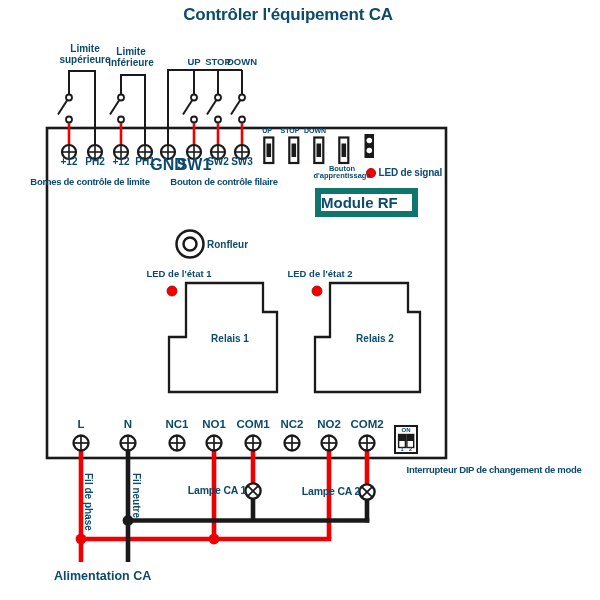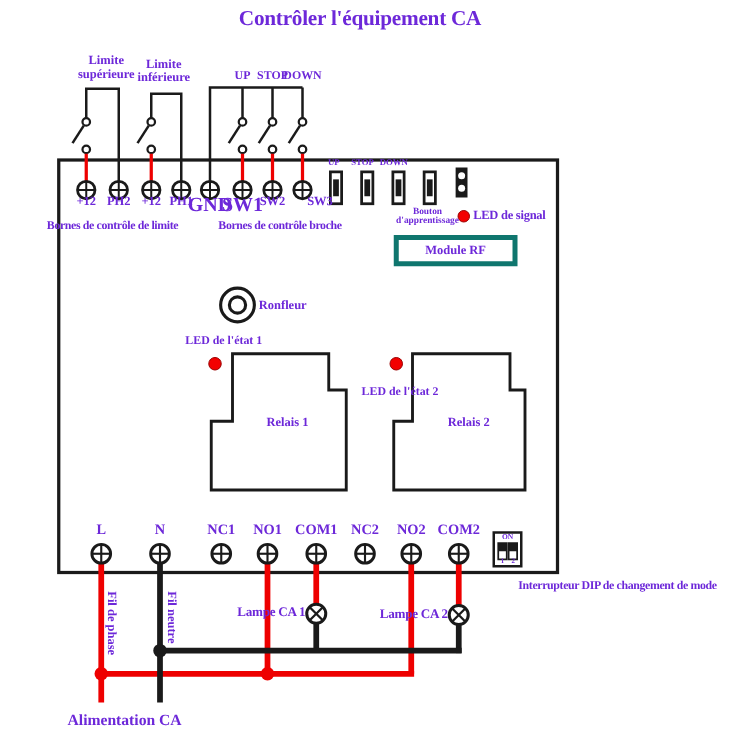--- a/index.html
+++ b/index.html
@@ -1,28 +1,28 @@
 <!DOCTYPE html>
 <html><head>
 <meta charset="utf-8">
 <style>
   html,body{margin:0;padding:0;background:#fff;}
   .canvas{
     position:relative;width:600px;height:600px;background:#ffffff;
-    font-family:Liberation Serif, serif;color:#6d28d9;overflow:hidden;
+    font-family:Liberation Sans, sans-serif;color:#0c4a6e;overflow:hidden;
   }
   .canvas svg{position:absolute;left:0;top:0;}
   .lbl{position:absolute;font-weight:bold;white-space:nowrap;line-height:1.05;}
   .ctr{transform:translateX(-50%);text-align:center;}
   .two{white-space:pre-line;}
   .vrt{transform:rotate(90deg);transform-origin:0 0;}
   .rfbox{
     position:absolute;left:315px;top:188px;width:91px;height:17px;
-    border:4px solid #0f766e;display:flex;align-items:center;justify-content:center;
-    font-weight:bold;font-size:10px;
+    border:6px solid #0f766e;display:flex;align-items:center;
+    font-weight:bold;font-size:15px;
   }
 </style>
 </head>
 <body>
 
 <div class="canvas">
 
   <svg width="600" height="600" viewBox="0 0 600 600">
 
     <rect x="47" y="128" width="399" height="330" fill="none" stroke="#1a1a1a" stroke-width="2.6"></rect>
@@ -238,41 +238,41 @@
   <div class="lbl ctr" style="left:218px;top:57px;font-size:9.5px;">STOP</div>
   <div class="lbl ctr" style="left:242px;top:57px;font-size:9.5px;">DOWN</div>
 
   <div class="lbl ctr" style="left:69px;top:157px;font-size:10px;">+12</div>
   <div class="lbl ctr" style="left:95px;top:157px;font-size:10px;">PH2</div>
   <div class="lbl ctr" style="left:121px;top:157px;font-size:10px;">+12</div>
   <div class="lbl ctr" style="left:145px;top:157px;font-size:10px;">PH1</div>
   <div class="lbl ctr" style="left:168px;top:157px;font-size:16px;">GND</div>
   <div class="lbl ctr" style="left:194px;top:157px;font-size:16px;">SW1</div>
   <div class="lbl ctr" style="left:218px;top:157px;font-size:10px;">SW2</div>
-  <div class="lbl ctr" style="left:256px;top:157px;font-size:10px;text-align:right;">SW3</div>
+  <div class="lbl ctr" style="left:242px;top:157px;font-size:10px;text-align:right;">SW3</div>
 
   <div class="lbl ctr" style="left:90px;top:176.5px;font-size:9.5px;letter-spacing:-0.3px;">Bornes de contrôle de limite</div>
-  <div class="lbl ctr" style="left:224px;top:176.5px;font-size:9.5px;letter-spacing:-0.3px;">Bornes de contrôle broche</div>
+  <div class="lbl ctr" style="left:224px;top:176.5px;font-size:9.5px;letter-spacing:-0.3px;">Bouton de contrôle filaire</div>
 
   <div class="lbl ctr" style="left:267px;top:127px;font-size:7px;">UP</div>
   <div class="lbl ctr" style="left:290px;top:127px;font-size:7px;">STOP</div>
   <div class="lbl ctr" style="left:315px;top:127px;font-size:7px;">DOWN</div>
   <div class="lbl ctr two" style="left:342px;top:164.5px;font-size:7.5px;">Bouton
 d'apprentissage</div>
 
   <div class="lbl" style="left:378.5px;top:167.5px;font-size:10px;letter-spacing:-0.2px;">LED de signal</div>
 
   <div class="rfbox">
     <span>Module RF</span>
   </div>
 
   <div class="lbl" style="left:207px;top:240px;font-size:10px;">Ronfleur</div>
 
   <div class="lbl ctr" style="left:179px;top:269px;font-size:9.5px;">LED de l'état 1</div>
-  <div class="lbl ctr" style="left:320px;top:269px;font-size:9.5px;margin-top:41px;">LED de l'état 2</div>
+  <div class="lbl ctr" style="left:320px;top:269px;font-size:9.5px;">LED de l'état 2</div>
 
   <div class="lbl ctr" style="left:230px;top:334px;font-size:10px;">Relais 1</div>
   <div class="lbl ctr" style="left:375px;top:334px;font-size:10px;">Relais 2</div>
 
   <div class="lbl ctr" style="left:81px;top:418px;font-size:11.5px;">L</div>
   <div class="lbl ctr" style="left:128px;top:418px;font-size:11.5px;">N</div>
   <div class="lbl ctr" style="left:177px;top:418px;font-size:11.5px;">NC1</div>
   <div class="lbl ctr" style="left:214px;top:418px;font-size:11.5px;">NO1</div>
   <div class="lbl ctr" style="left:253px;top:418px;font-size:11.5px;">COM1</div>
   <div class="lbl ctr" style="left:292px;top:418px;font-size:11.5px;">NC2</div>

